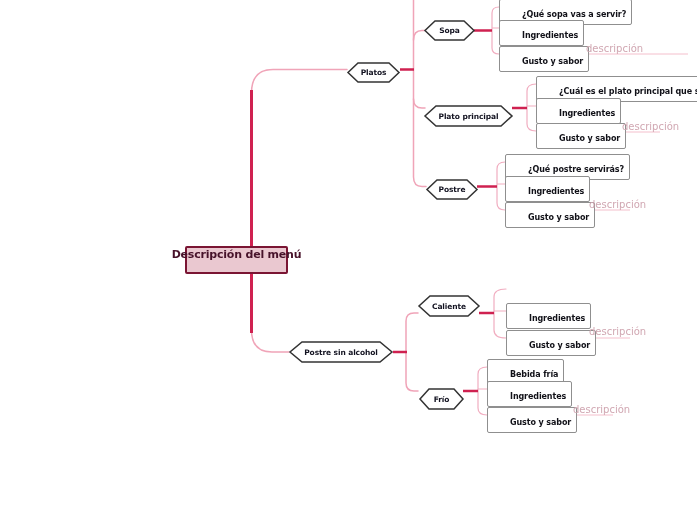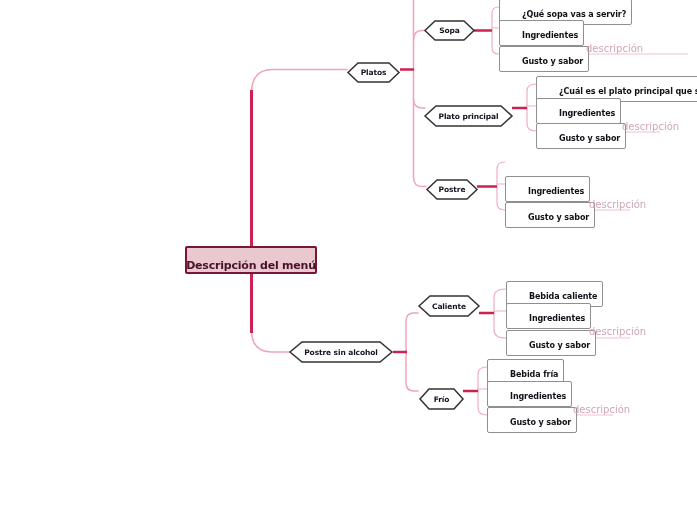--- a/index.html
+++ b/index.html
@@ -13,25 +13,25 @@
   }
   .wires {
     position: absolute;
     left: 0; top: 0;
     width: 697px; height: 520px;
     pointer-events: none;
   }
   .root-node {
     position: absolute;
     left: 185px; top: 246px;
-    width: 132px; height: 28px;
+    width: 103px; height: 28px;
     background: #eac8d0;
     border: 2px solid #7a1533;
     border-radius: 2px;
-    display: flex; align-items: flex-end; justify-content: center;
+    display: flex; align-items: flex-start; justify-content: center;
     box-sizing: border-box;
   }
   .root-node span {
     font-size: 11px; font-weight: bold; color: #47122a;
     letter-spacing: -0.2px; white-space: nowrap;
   }
   .hex {
     position: absolute;
     display: flex; align-items: center; justify-content: center;
   }
@@ -161,25 +161,25 @@
   <div class="leaf" style="left:499px;top:-1px"><span>¿Qué sopa vas a servir?</span></div>
   <div class="leaf" style="left:499px;top:20px"><span>Ingredientes</span></div>
   <div class="leaf" style="left:499px;top:46px"><span>Gusto y sabor</span></div>
   <div class="edge-label" style="left:586px;top:43px">descripción</div>
 
   <div class="leaf" style="left:536px;top:76px"><span>¿Cuál es el plato principal que se servirá?</span></div>
   <div class="leaf" style="left:536px;top:98px"><span>Ingredientes</span></div>
   <div class="leaf" style="left:536px;top:123px"><span>Gusto y sabor</span></div>
   <div class="edge-label" style="left:622px;top:121px">descripción</div>
 
+  <div class="leaf" style="left:505px;top:154px"><span>¿Qué postre servirás?</span></div>
   <div class="leaf" style="left:505px;top:176px"><span>Ingredientes</span></div>
   <div class="leaf" style="left:505px;top:202px"><span>Gusto y sabor</span></div>
   <div class="edge-label" style="left:589px;top:199px">descripción</div>
 
-  <div class="leaf" style="left:506px;top:281px"><span>Bebida caliente</span></div>
   <div class="leaf" style="left:506px;top:303px"><span>Ingredientes</span></div>
   <div class="leaf" style="left:506px;top:330px"><span>Gusto y sabor</span></div>
   <div class="edge-label" style="left:589px;top:326px">descripción</div>
 
   <div class="leaf" style="left:487px;top:359px"><span>Bebida fría</span></div>
   <div class="leaf" style="left:487px;top:381px"><span>Ingredientes</span></div>
   <div class="leaf" style="left:487px;top:407px"><span>Gusto y sabor</span></div>
   <div class="edge-label" style="left:573px;top:404px">descripción</div>
 
 </div>

